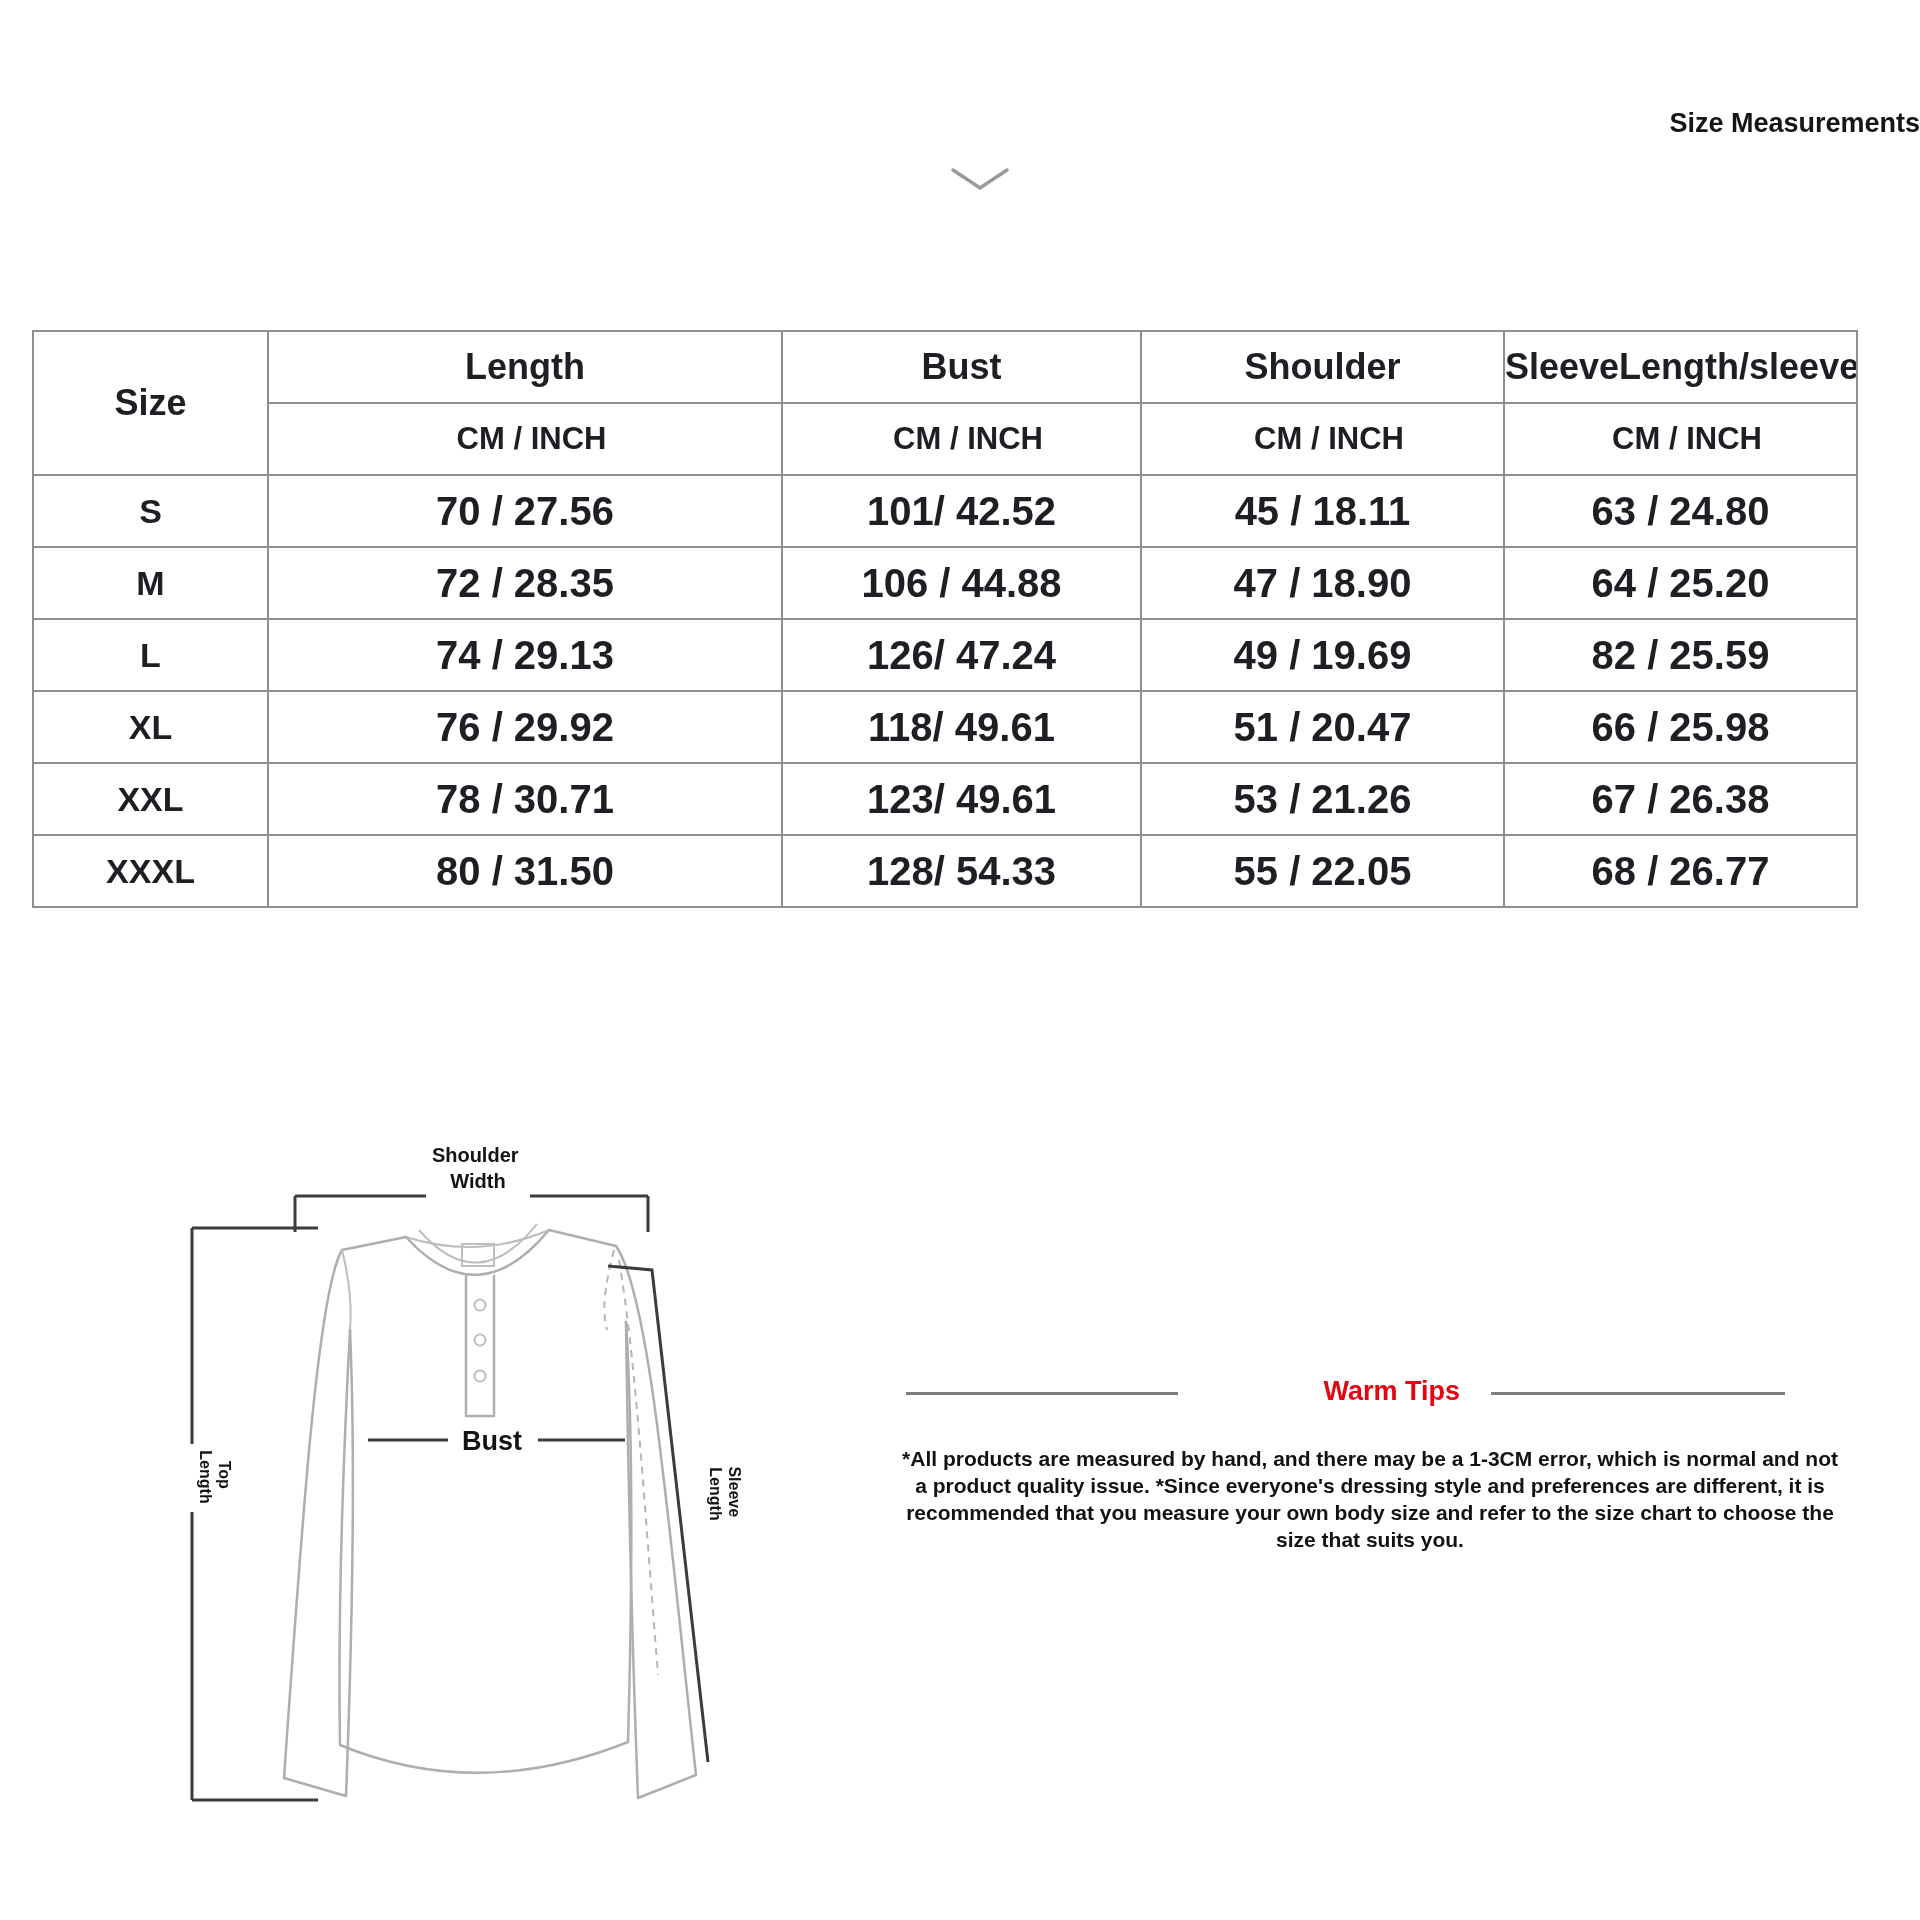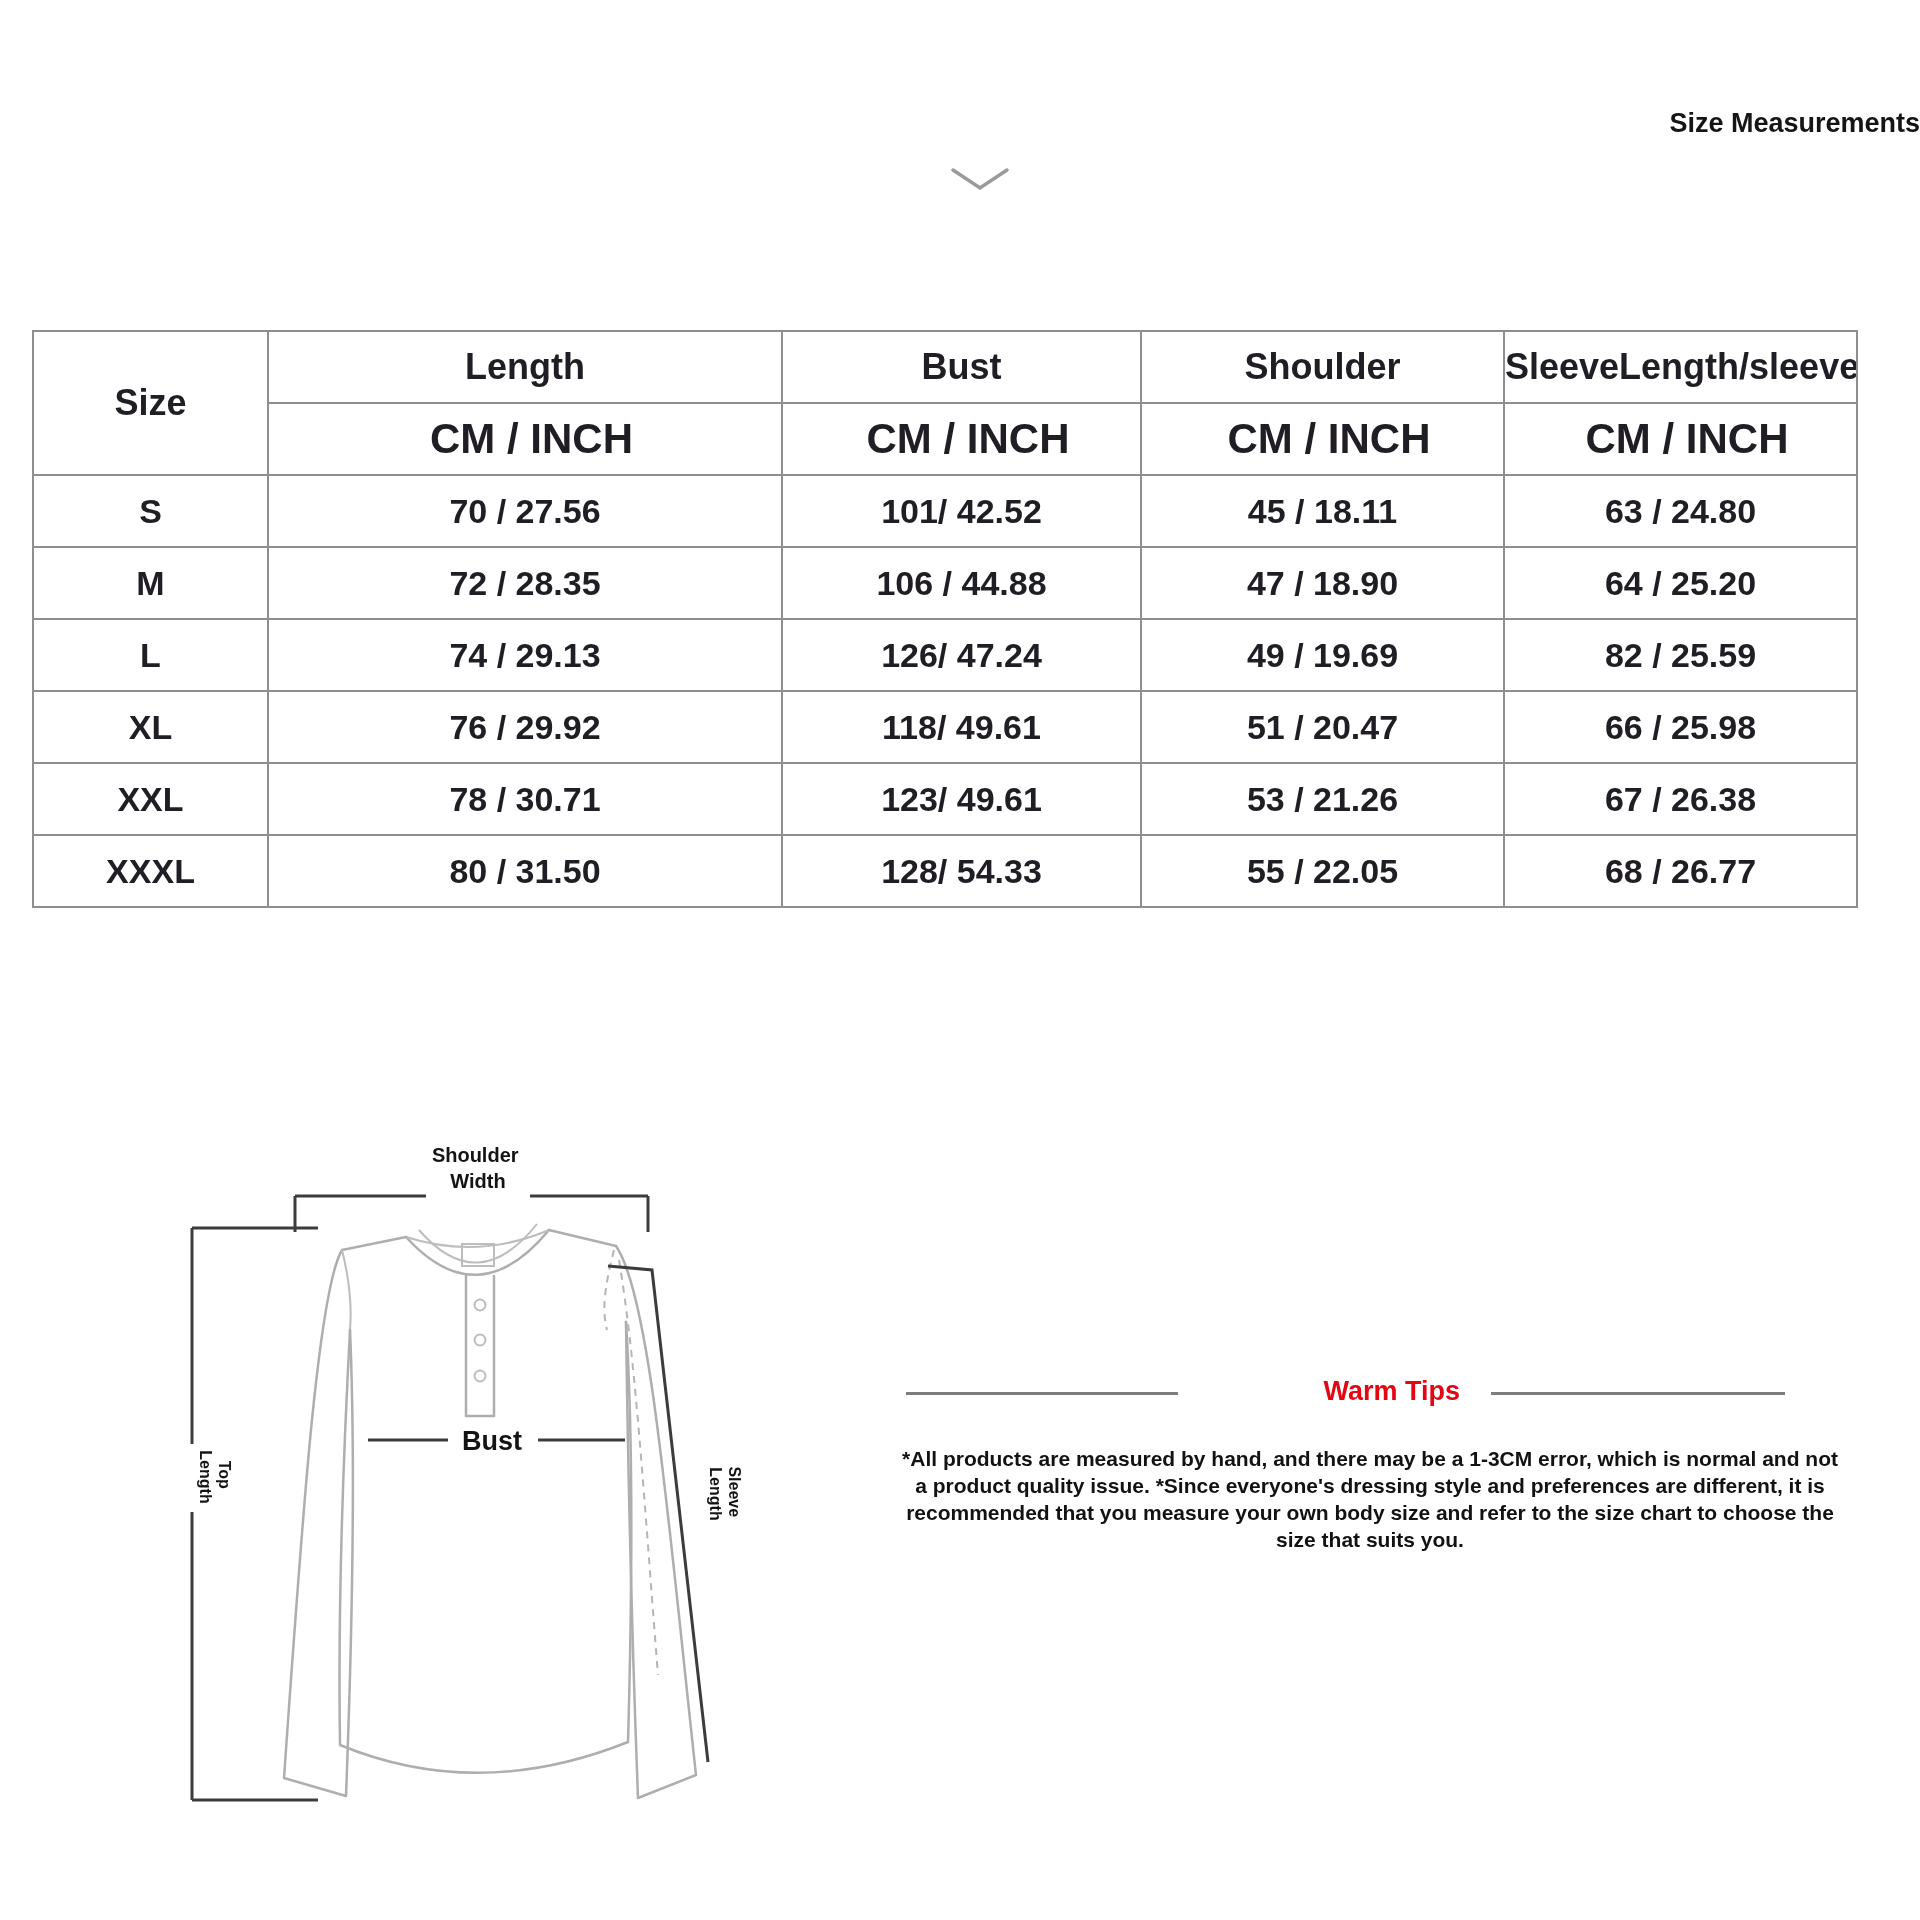--- a/index.html
+++ b/index.html
@@ -18,24 +18,24 @@
     position:absolute;left:32px;top:330px;width:1824px;
     border-collapse:collapse;table-layout:fixed;color:#201d24;
   }
   .size-table th,.size-table td{
     border:2px solid #8e8e8e;text-align:center;vertical-align:middle;
     font-weight:bold;padding:0;overflow:hidden;white-space:nowrap;
   }
   .size-table thead tr.group-row th{height:70px;font-size:36px;}
   .size-table th.corner{font-size:34px;}
   .size-table th.sleeve-h{font-size:27px;}
-  .size-table thead tr.unit-row th{height:70px;font-size:42px;padding-left:13px;}
+  .size-table thead tr.unit-row th{height:70px;font-size:31px;padding-left:13px;}
   .size-table tbody tr{height:72px;}
   .size-table tbody th{font-size:34px;}
-  .size-table tbody td{font-size:34px;}
+  .size-table tbody td{font-size:40px;}
   
   .diagram-svg{position:absolute;left:170px;top:1120px;}
   .shirt{stroke:#aeaeae;stroke-width:2.5;fill:none;stroke-linecap:round;stroke-linejoin:round;}
   .shirt-light{stroke:#bdbdbd;stroke-width:2;fill:none;}
   .shirt-dash{stroke:#b5b5b5;stroke-width:2;fill:none;stroke-dasharray:7 6;}
   .bracket{stroke:#3c3c3c;stroke-width:3;fill:none;stroke-linecap:butt;}
   .diag-label{font-family:"Liberation Sans",sans-serif;font-weight:bold;fill:#141414;}
   
   .tipline{position:absolute;border-top:3px solid #7d7d7d;height:0;}
   .tipline-left{left:906px;top:1392px;width:272px;}

